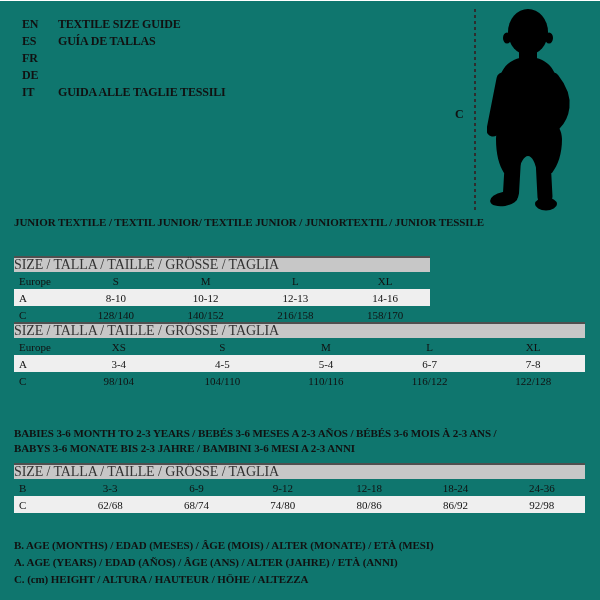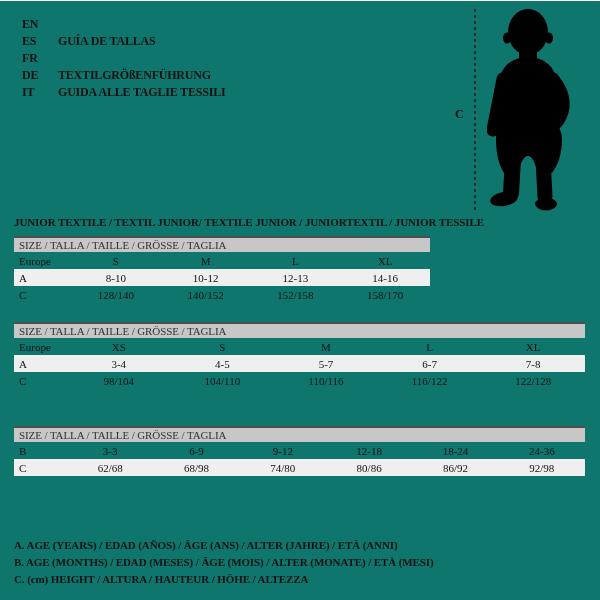--- a/index.html
+++ b/index.html
@@ -22,57 +22,57 @@
   }
   .height-label{position:absolute;left:455px;top:106px;font-weight:bold;font-size:12px;}
   .toddler{position:absolute;left:487px;top:6px;}
 
   
   .tbl{position:absolute;left:14px;}
   .t1{top:214px;width:416px;}
   .t2{top:321px;width:571px;}
   .t3{top:425px;width:571px;}
   .tbl-title{font-size:11px;font-weight:bold;letter-spacing:-0.1px;line-height:14px;white-space:nowrap;}
-  .t1 .tbl-title{margin-bottom:7px;}
+  .t1 .tbl-title{margin-bottom:27px;}
   .t2 .tbl-title{margin-bottom:12px;}
   .t3 .tbl-title{line-height:15px;margin-bottom:7px;}
   .sub{font-size:7.5px;vertical-align:-2px;}
   .size-bar{
     height:14px;background:#c7c7c7;border-top:2px solid #4f4f4f;
-    font-size:11px;color:#333;padding-left:5px;display:flex;align-items:center;
+    font-size:14px;color:#333;display:flex;align-items:center;
     letter-spacing:-0.1px;
   }
   .trow{display:flex;height:17px;align-items:center;font-size:11px;}
   .trow.alt{background:#efefef;}
   .trow .lbl{width:48px;padding-left:5px;}
   .t1 .trow .lbl{width:52px;}
   .trow .cell{flex:1;text-align:center;}
 
   
   .notes{position:absolute;left:14px;top:536px;font-size:11px;font-weight:bold;line-height:17px;letter-spacing:-0.1px;}
 </style>
 </head>
 <body>
 
 <div class="canvas">
 
   <div class="lang-block">
     <div class="lang-row">
       <span class="lang-code">EN</span>
+      <span class="lang-title">TEXTILE SIZE GUIDE</span>
     </div>
     <div class="lang-row">
       <span class="lang-code">ES</span>
       <span class="lang-title">GUÍA DE TALLAS</span>
     </div>
     <div class="lang-row">
       <span class="lang-code">FR</span>
     </div>
     <div class="lang-row">
       <span class="lang-code">DE</span>
-      <span class="lang-title">TEXTILGRÖßENFÜHRUNG</span>
     </div>
     <div class="lang-row">
       <span class="lang-code">IT</span>
       <span class="lang-title">GUIDA ALLE TAGLIE TESSILI</span>
     </div>
   </div>
 
   <div class="height-line"></div>
   <div class="height-label">C</div>
   <svg class="toddler" width="92" height="206" viewBox="0 0 92 206" aria-hidden="true">
@@ -106,74 +106,78 @@
       <span class="lbl">A</span>
       <span class="cell">8-10</span>
       <span class="cell">10-12</span>
       <span class="cell">12-13</span>
       <span class="cell">14-16</span>
     </div>
     <div class="trow">
       <span class="lbl">C</span>
       <span class="cell">128/140</span>
       <span class="cell">140/152</span>
-      <span class="cell">152/158</span>
+      <span class="cell">216/158</span>
       <span class="cell">158/170</span>
     </div>
   </section>
 
   <section class="tbl t2">
     <div class="size-bar">SIZE / TALLA / TAILLE / GRÖSSE / TAGLIA</div>
     <div class="trow">
       <span class="lbl">Europe</span>
       <span class="cell">XS</span>
       <span class="cell">S</span>
       <span class="cell">M</span>
       <span class="cell">L</span>
       <span class="cell">XL</span>
     </div>
     <div class="trow alt">
       <span class="lbl">A</span>
       <span class="cell">3-4</span>
       <span class="cell">4-5</span>
-      <span class="cell">5-7</span>
+      <span class="cell">5-4</span>
       <span class="cell">6-7</span>
       <span class="cell">7-8</span>
     </div>
     <div class="trow">
       <span class="lbl">C</span>
       <span class="cell">98/104</span>
       <span class="cell">104/110</span>
       <span class="cell">110/116</span>
       <span class="cell">116/122</span>
       <span class="cell">122/128</span>
     </div>
   </section>
 
   <section class="tbl t3">
+    <div class="tbl-title">
+      <div>BABIES 3-6 MONTH TO 2-3 YEARS / BEBÉS 3-6 MESES A 2-3 AÑOS / BÉBÉS 3-6 MOIS À 2-3 ANS /</div>
+      <div>BABYS 3-6 MONATE BIS 2-3 JAHRE / BAMBINI 3-6 MESI A 2-3 ANNI</div>
+    </div>
     <div class="size-bar">SIZE / TALLA / TAILLE / GRÖSSE / TAGLIA</div>
     <div class="trow">
       <span class="lbl">B</span>
       <span class="cell">3-3</span>
       <span class="cell">6-9</span>
       <span class="cell">9-12</span>
       <span class="cell">12-18</span>
       <span class="cell">18-24</span>
       <span class="cell">24-36</span>
     </div>
     <div class="trow alt">
       <span class="lbl">C</span>
       <span class="cell">62/68</span>
-      <span class="cell">68/98</span>
+      <span class="cell">68/74</span>
       <span class="cell">74/80</span>
       <span class="cell">80/86</span>
       <span class="cell">86/92</span>
       <span class="cell">92/98</span>
     </div>
   </section>
 
   <div class="notes">
+    <div>B. AGE (MONTHS) / EDAD (MESES) / ÂGE (MOIS) / ALTER (MONATE) / ETÀ (MESI)</div>
     <div>A. AGE (YEARS) / EDAD (AÑOS) / ÂGE (ANS) / ALTER (JAHRE) / ETÀ (ANNI)</div>
-    <div>B. AGE (MONTHS) / EDAD (MESES) / ÂGE (MOIS) / ALTER (MONATE) / ETÀ (MESI)</div>
     <div>C. (cm) HEIGHT / ALTURA / HAUTEUR / HÖHE / ALTEZZA</div>
   </div>
 
 </div>
 
 </body></html>

